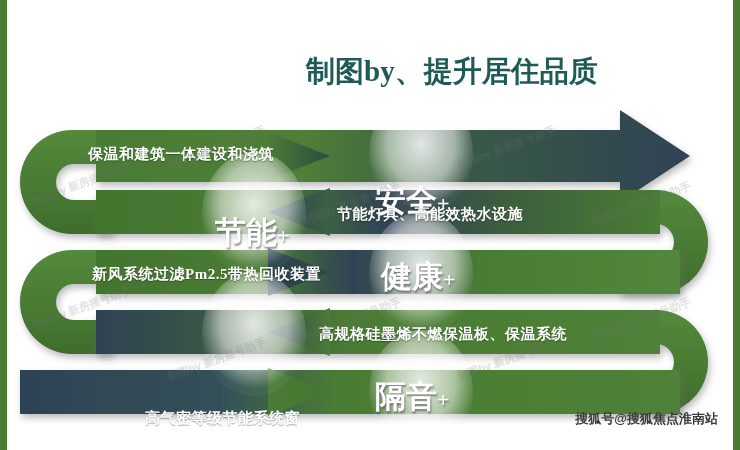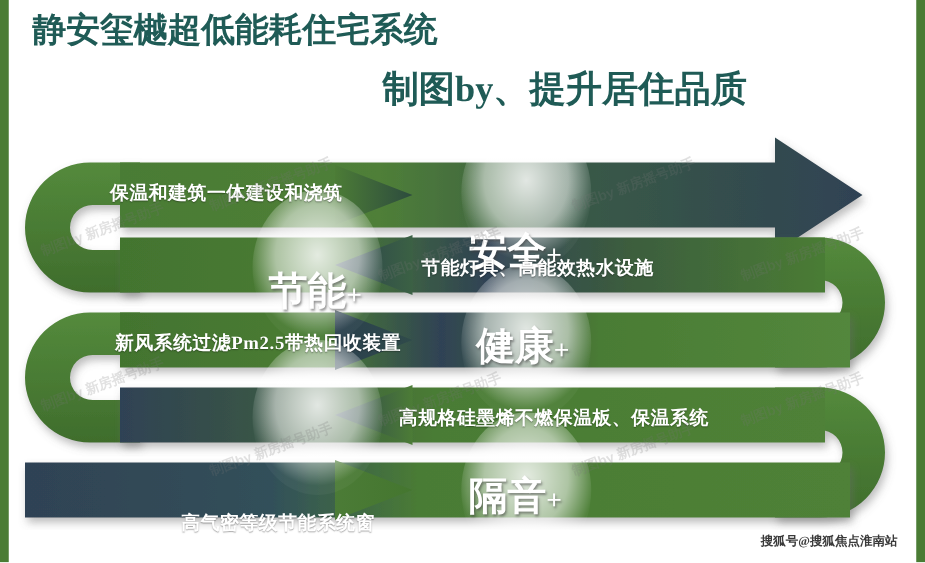--- a/index.html
+++ b/index.html
@@ -95,26 +95,26 @@
     white-space: nowrap;
     text-shadow: 1px 2px 2px rgba(60,60,60,0.55);
     letter-spacing: 0px;
   }
   .keyword .plus { font-size: 22px; }
 
   
   .footer {
     position: absolute;
     right: 22px;
-    bottom: 10px;
-    font-size: 10px;
+    bottom: 22px;
+    font-size: 13px;
     color: #3a3a3a;
     font-weight: bold;
     white-space: nowrap;
-    font-family: Liberation Serif, serif;
+    font-family: Liberation Sans, sans-serif;
   }
   
   .wm {
     position: absolute;
     font-family: "Liberation Sans", sans-serif;
     font-size: 11px;
     font-weight: bold;
     color: rgba(120,120,120,0.22);
     transform: rotate(-20deg);
     white-space: nowrap;
@@ -123,21 +123,20 @@
 </style>
 </head>
 <body>
 
 <div id="slide">
 
   <div class="edge-strip left"></div>
   <div class="edge-strip right"></div>
   <div class="page-body"></div>
 
-  <div class="title-main">静安玺樾超低能耗住宅系统</div>
   <div class="title-sub">制图by、提升居住品质</div>
 
   <div id="diagram">
   <svg width="740" height="320" viewBox="0 0 740 320" xmlns="http://www.w3.org/2000/svg">
     <defs>
       <linearGradient id="gRow1" x1="0" y1="0" x2="1" y2="0">
         <stop offset="0%" stop-color="#4a7c34"></stop>
         <stop offset="35%" stop-color="#4f7f38"></stop>
         <stop offset="58%" stop-color="#3a5c45"></stop>
         <stop offset="100%" stop-color="#2f4254"></stop>

